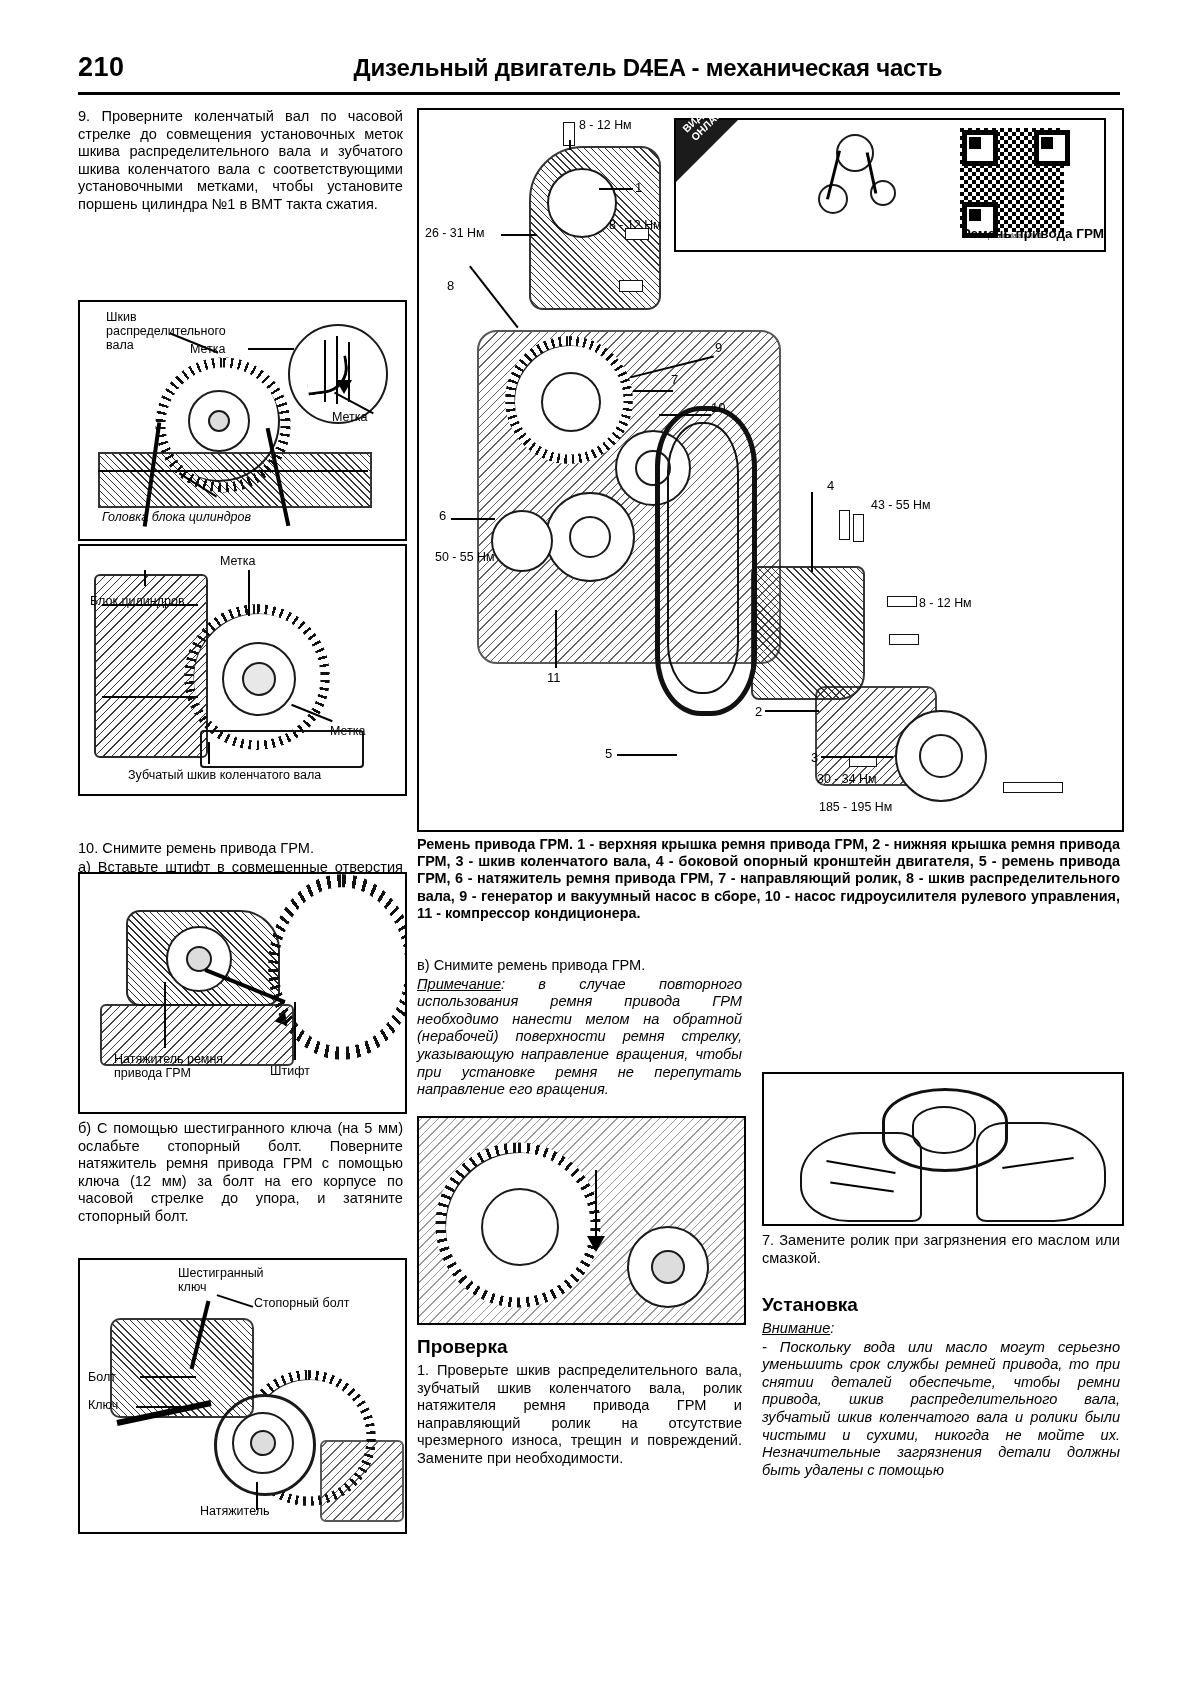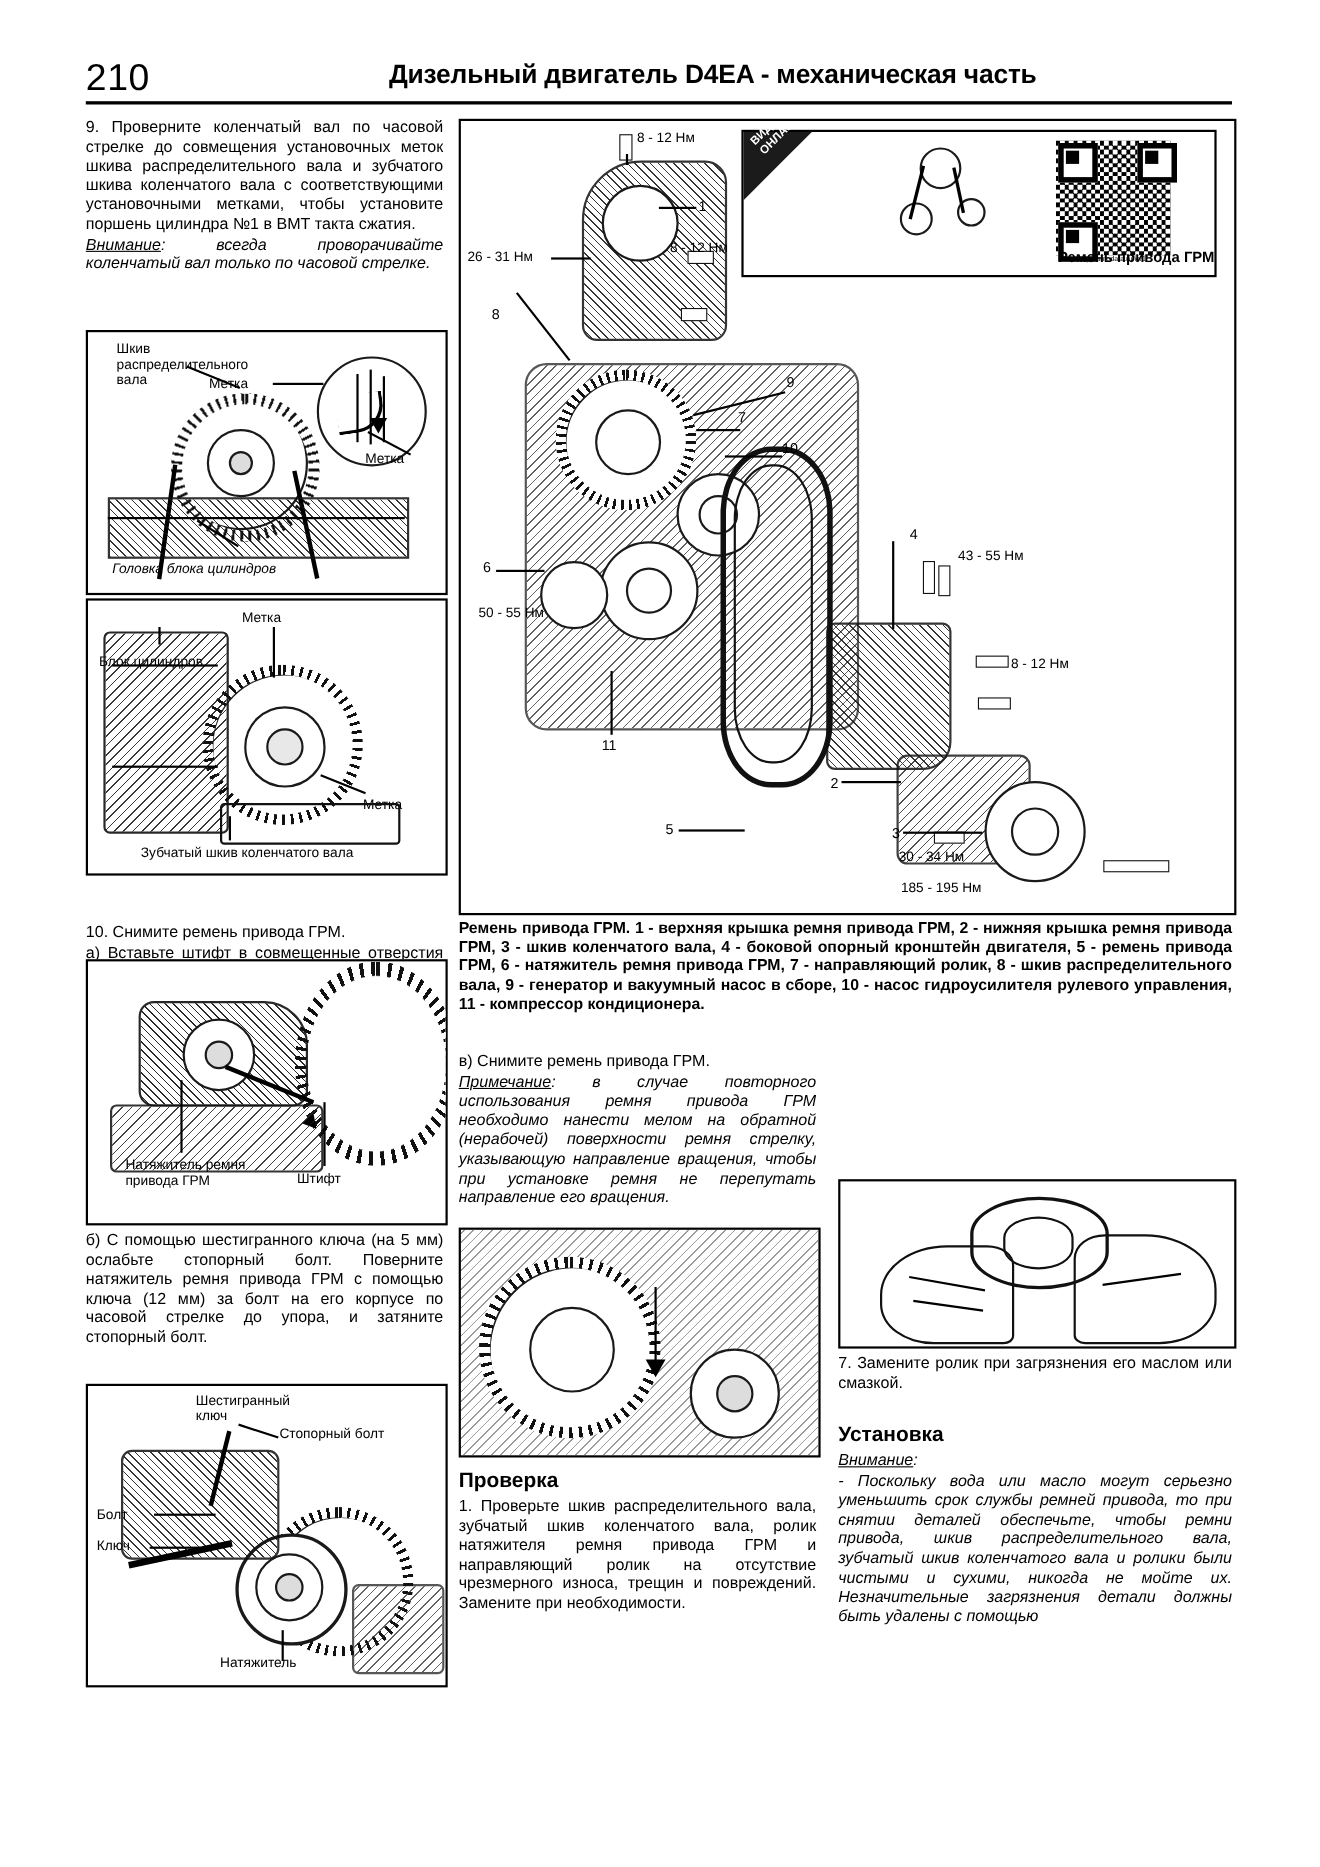--- a/index.html
+++ b/index.html
@@ -27,22 +27,22 @@
   .header {
     position: absolute;
     left: 78px;
     top: 52px;
     width: 1040px;
     height: 42px;
   }
   .page-number {
     position: absolute;
     left: 0; top: 0;
-    font-size: 34px;
-    font-weight: normal;
+    font-size: 27px;
+    font-weight: bold;
     letter-spacing: 0.5px;
   }
   .header-title {
     position: absolute;
     left: 100px;
     top: 2px;
     width: 940px;
     text-align: center;
     font-size: 24px;
     font-weight: bold;
@@ -194,23 +194,20 @@
   <div class="header">
     <div class="page-number">210</div>
     <div class="header-title">Дизельный двигатель D4EA - механическая часть</div>
   </div>
   <div class="header-rule"></div>
 
   <div id="left-col">
 
     <div class="col-text">
       <p>9. Проверните коленчатый вал по часовой стрелке до совмещения установочных меток шкива распределительного вала и зубчатого шкива коленчатого вала с соответствующими установочными метками, чтобы установите поршень цилиндра №1 в ВМТ такта сжатия.</p>
-      <p>
-        <span class="ital-u">Внимание</span><span class="ital">: всегда проворачивайте коленчатый вал только по часовой стрелке.</span>
-      </p>
     </div>
   </div>
 
   <div class="figbox" style="left:78px; top:300px; width:325px; height:237px;">
 
     <div class="gear" style="left:78px; top:58px; width:118px; height:118px;"></div>
     <div class="gear" style="left:108px; top:88px; width:58px; height:58px;"></div>
     <div class="gear" style="left:128px; top:108px; width:18px; height:18px; background:#ddd;"></div>
     <div class="teethring" style="left:70px; top:50px; width:134px; height:134px; border:6px solid transparent; background:repeating-conic-gradient(#111 0deg 2.2deg,#fff 2.2deg 7deg); -webkit-mask:radial-gradient(circle, transparent 57px, #000 58px, #000 67px, transparent 68px); mask:radial-gradient(circle, transparent 57px, #000 58px, #000 67px, transparent 68px);"></div>
 

